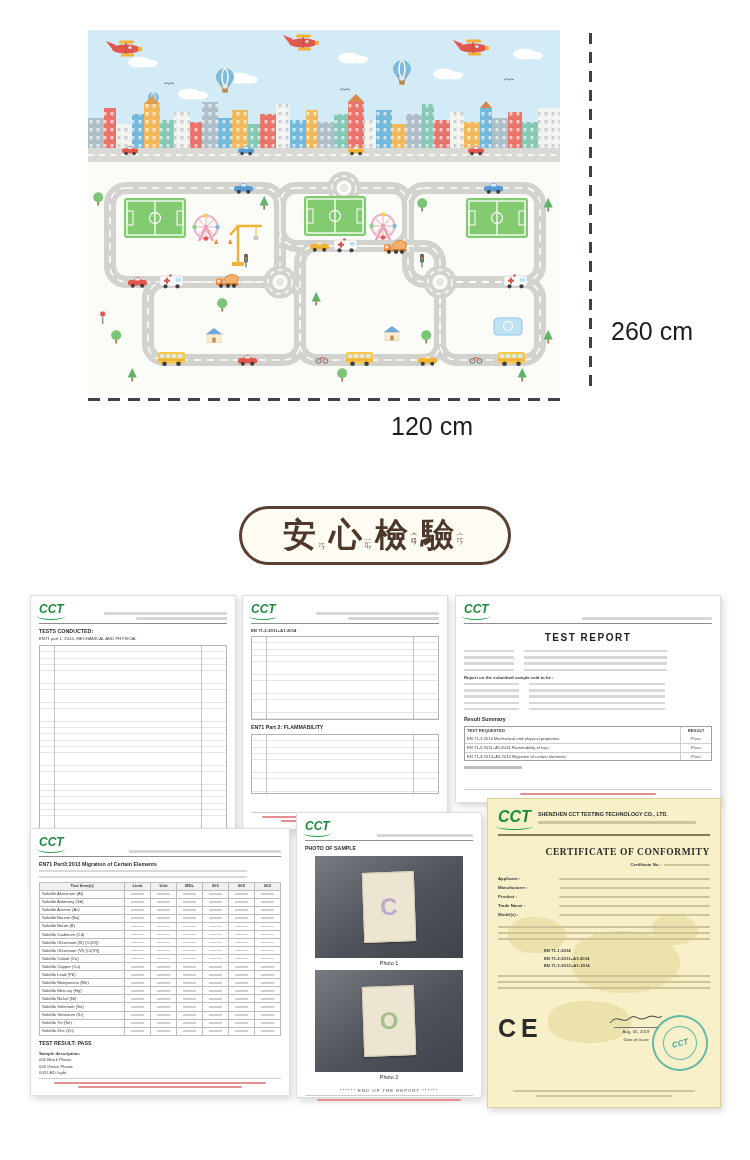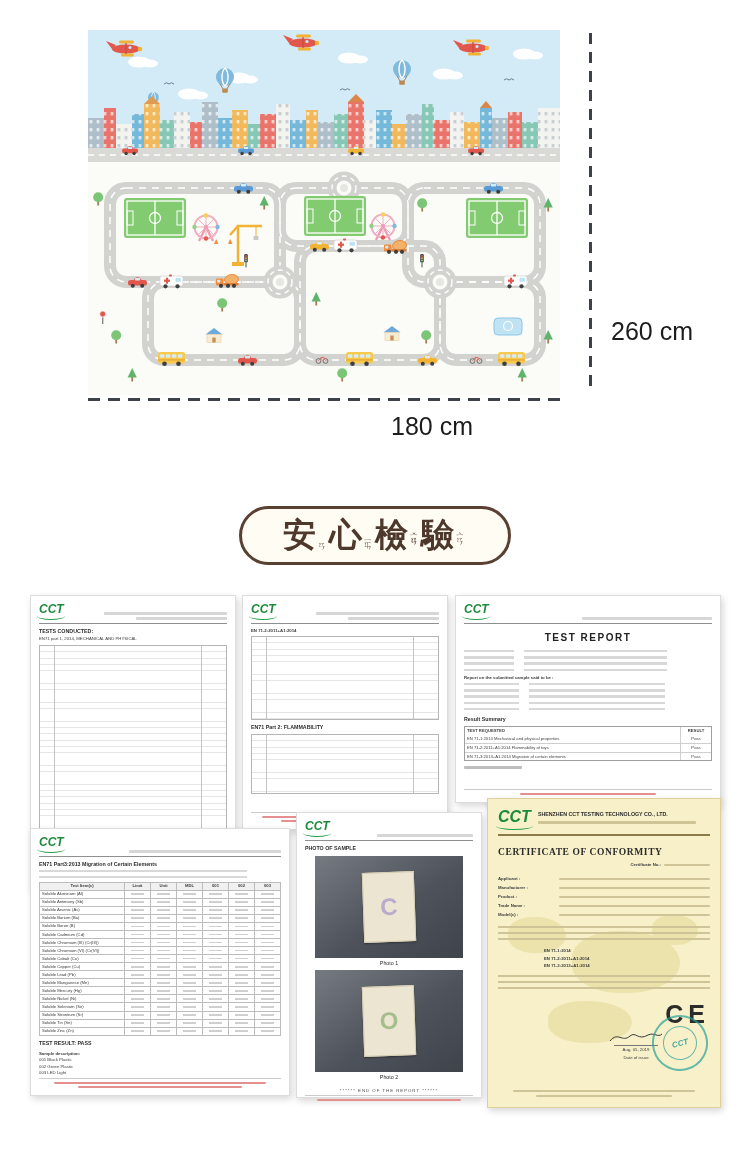--- a/index.html
+++ b/index.html
@@ -81,28 +81,28 @@
   .photo-item:nth-child(2) .mark { color:#9ab87f; }
   .pcap { text-align:center; margin-bottom:2px; }
   .end-line { text-align:center; letter-spacing:1px; margin-top:4px; color:#484848; }
 
   
   .cert { background:#f7f0c9; border:1px solid #ddd09b; padding:10px 10px; }
   .wm { position:absolute; background:#ebe2ac; border-radius:45% 55% 52% 48%; filter:blur(0.6px); }
   .cert-body { position:relative; display:flex; flex-direction:column; height:100%; }
   .cert-head { display:flex; gap:7px; align-items:flex-start; border-bottom:2px solid #8a7b4a; padding-bottom:4px; }
   .head-right { flex:1; display:flex; flex-direction:column; gap:2.5px; padding-top:2px; }
-  .cert-title { text-align:left; font-family:"Liberation Serif", serif; font-weight:bold; font-size:9.5px;
+  .cert-title { text-align:right; font-family:"Liberation Serif", serif; font-weight:bold; font-size:9.5px;
                 letter-spacing:0.6px; color:#2b2b2b; margin:11px 0 5px; }
   .cert-no { display:flex; justify-content:flex-end; align-items:center; gap:3px; margin-bottom:5px; }
   .cert-row { display:flex; gap:5px; align-items:center; margin:2.6px 0; }
   .cert-row .cl { width:56px; }
   .cert-row .skl { flex:1; background:#cfc497; }
   .std { margin-left:46px; line-height:1.8; }
-  .cert-bottom { display:flex; justify-content:space-between; align-items:flex-end; margin-top:6px;flex-direction:column; }
+  .cert-bottom { display:flex; justify-content:space-between; align-items:flex-end; margin-top:17px; }
   .ce { font-size:25px; font-weight:bold; color:#2b2b2b; letter-spacing:5px; }
   .sig-block { display:flex; flex-direction:column; align-items:center; margin-right:46px; }
   .sig-block .t4 { border-top:0.5px solid #777; padding-top:1px; min-width:44px; text-align:center; }
   .stamp { position:absolute; right:12px; bottom:36px; width:56px; height:56px; box-sizing:border-box;
            border:2.5px solid rgba(42,161,152,.7); border-radius:50%; transform:rotate(-15deg);
            display:flex; align-items:center; justify-content:center; z-index:3; }
   .stamp-inner { width:34px; height:34px; box-sizing:border-box; border:1px solid rgba(42,161,152,.7);
                  border-radius:50%; display:flex; align-items:center; justify-content:center;
                  color:rgba(42,161,152,.9); font-size:8px; font-weight:bold; font-style:italic; }
   .cert-foot { margin-top:auto; display:flex; flex-direction:column; gap:2.5px; align-items:center; padding-top:5px; }
@@ -420,21 +420,21 @@
           <use href="#tree" x="250" y="338"></use>
           <use href="#t2" x="430" y="338"></use>
         <use href="#tree2" x="430" y="338"></use>
       </g>
     </svg>
   </div>
 
   <div class="dash-v"></div>
   <div class="dash-h"></div>
   <div class="dim dim-h">260 cm</div>
-  <div class="dim dim-w">180 cm</div>
+  <div class="dim dim-w">120 cm</div>
 
   <div class="badge">
     <div class="badge-inner">
 
     <span class="bchar">
         <span class="big">安</span>
         <span class="zy">ㄢ</span>
       </span>
         <span class="bchar">
         <span class="big">心</span>

